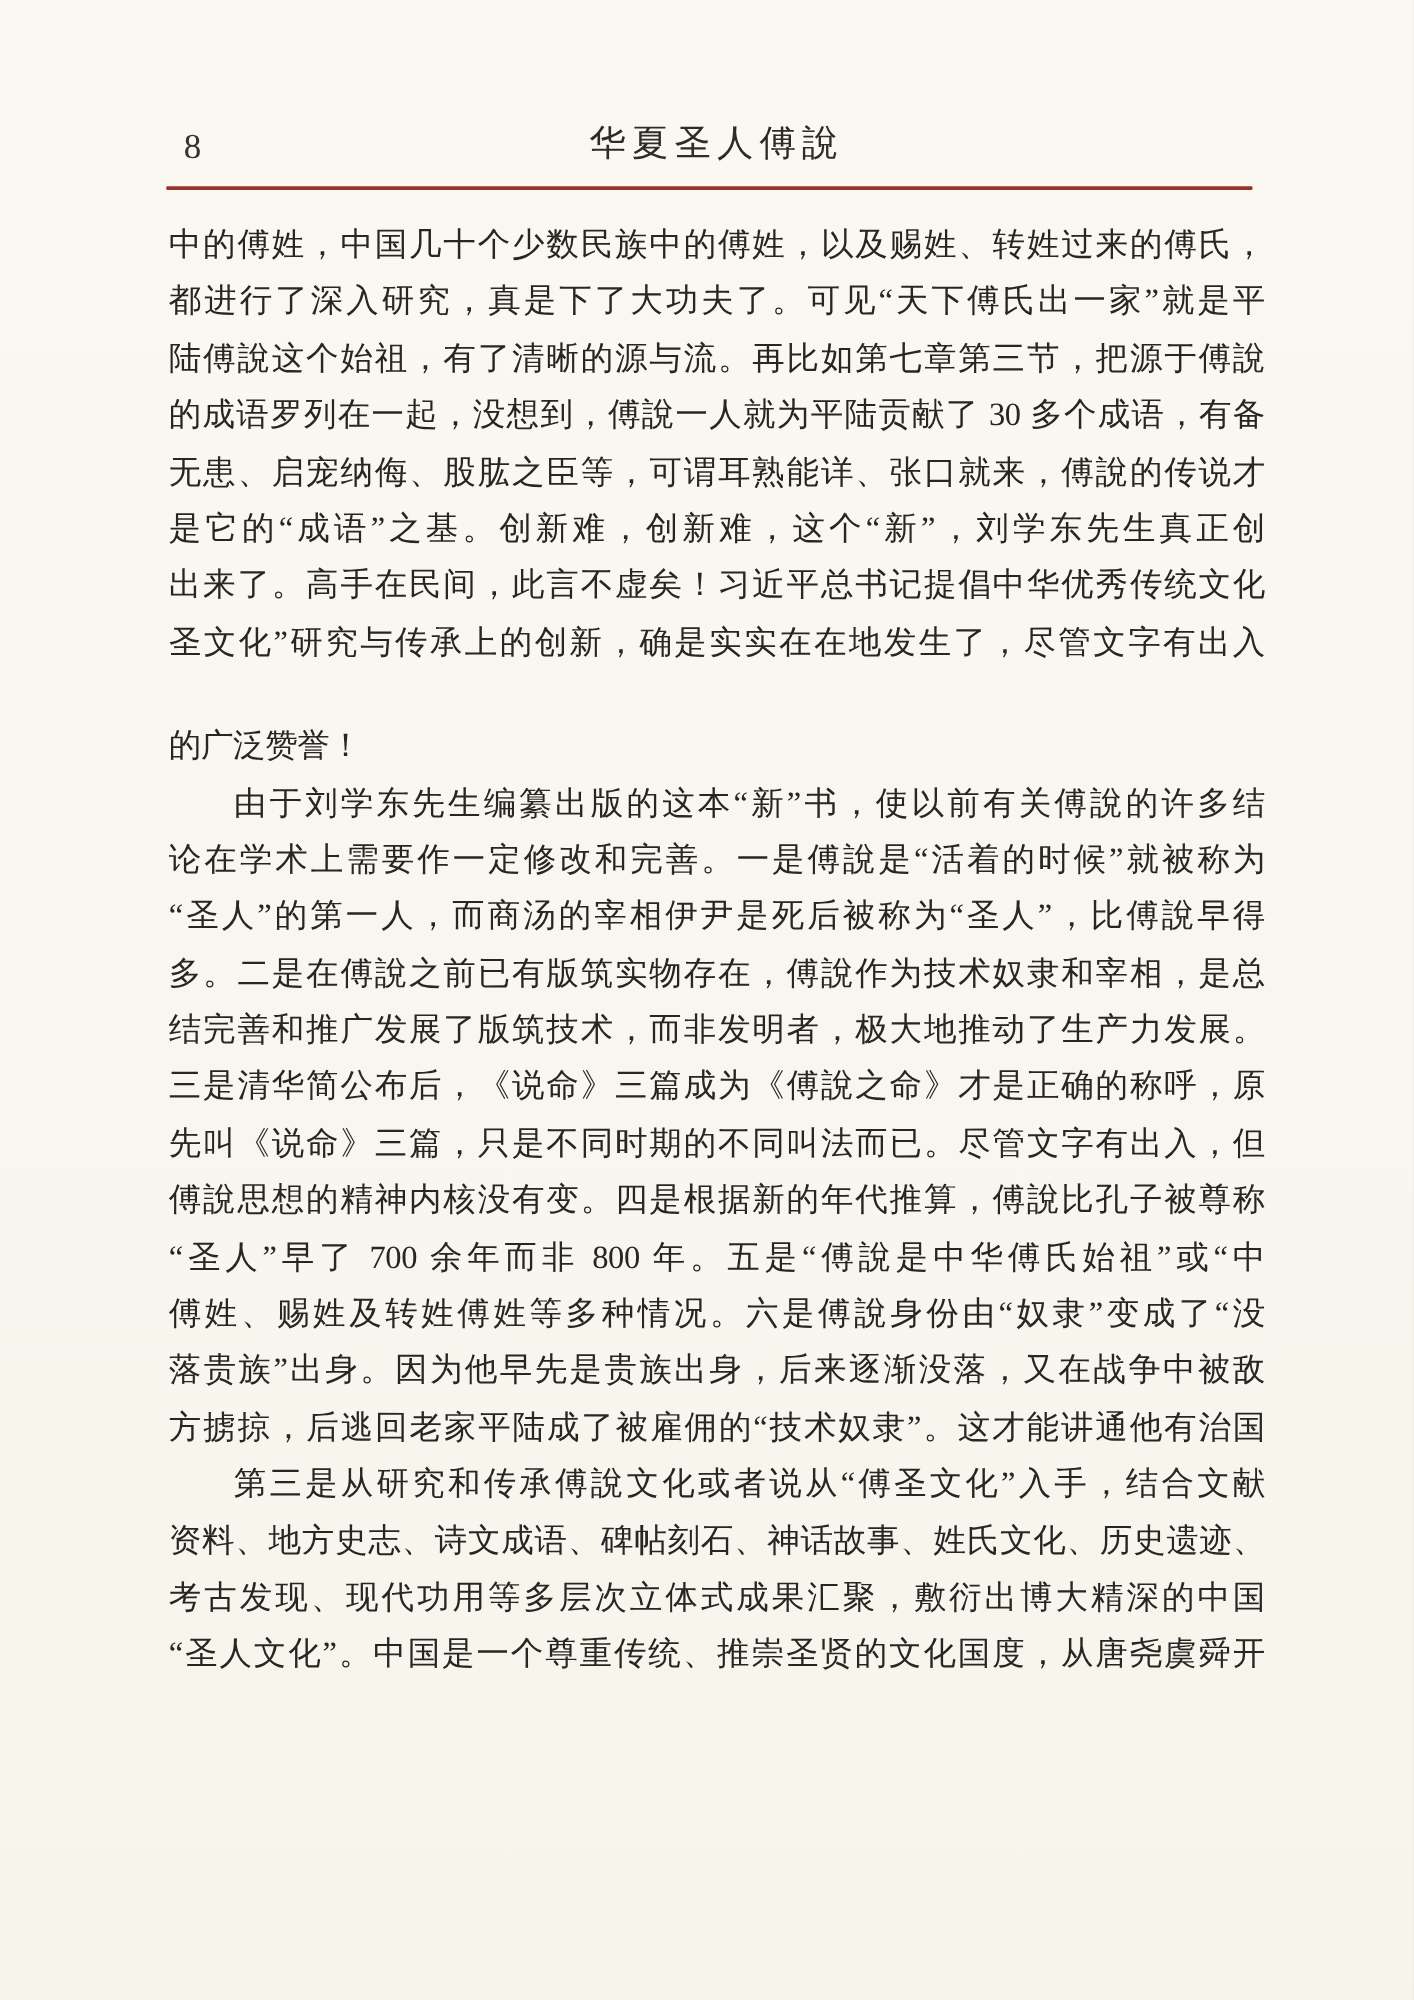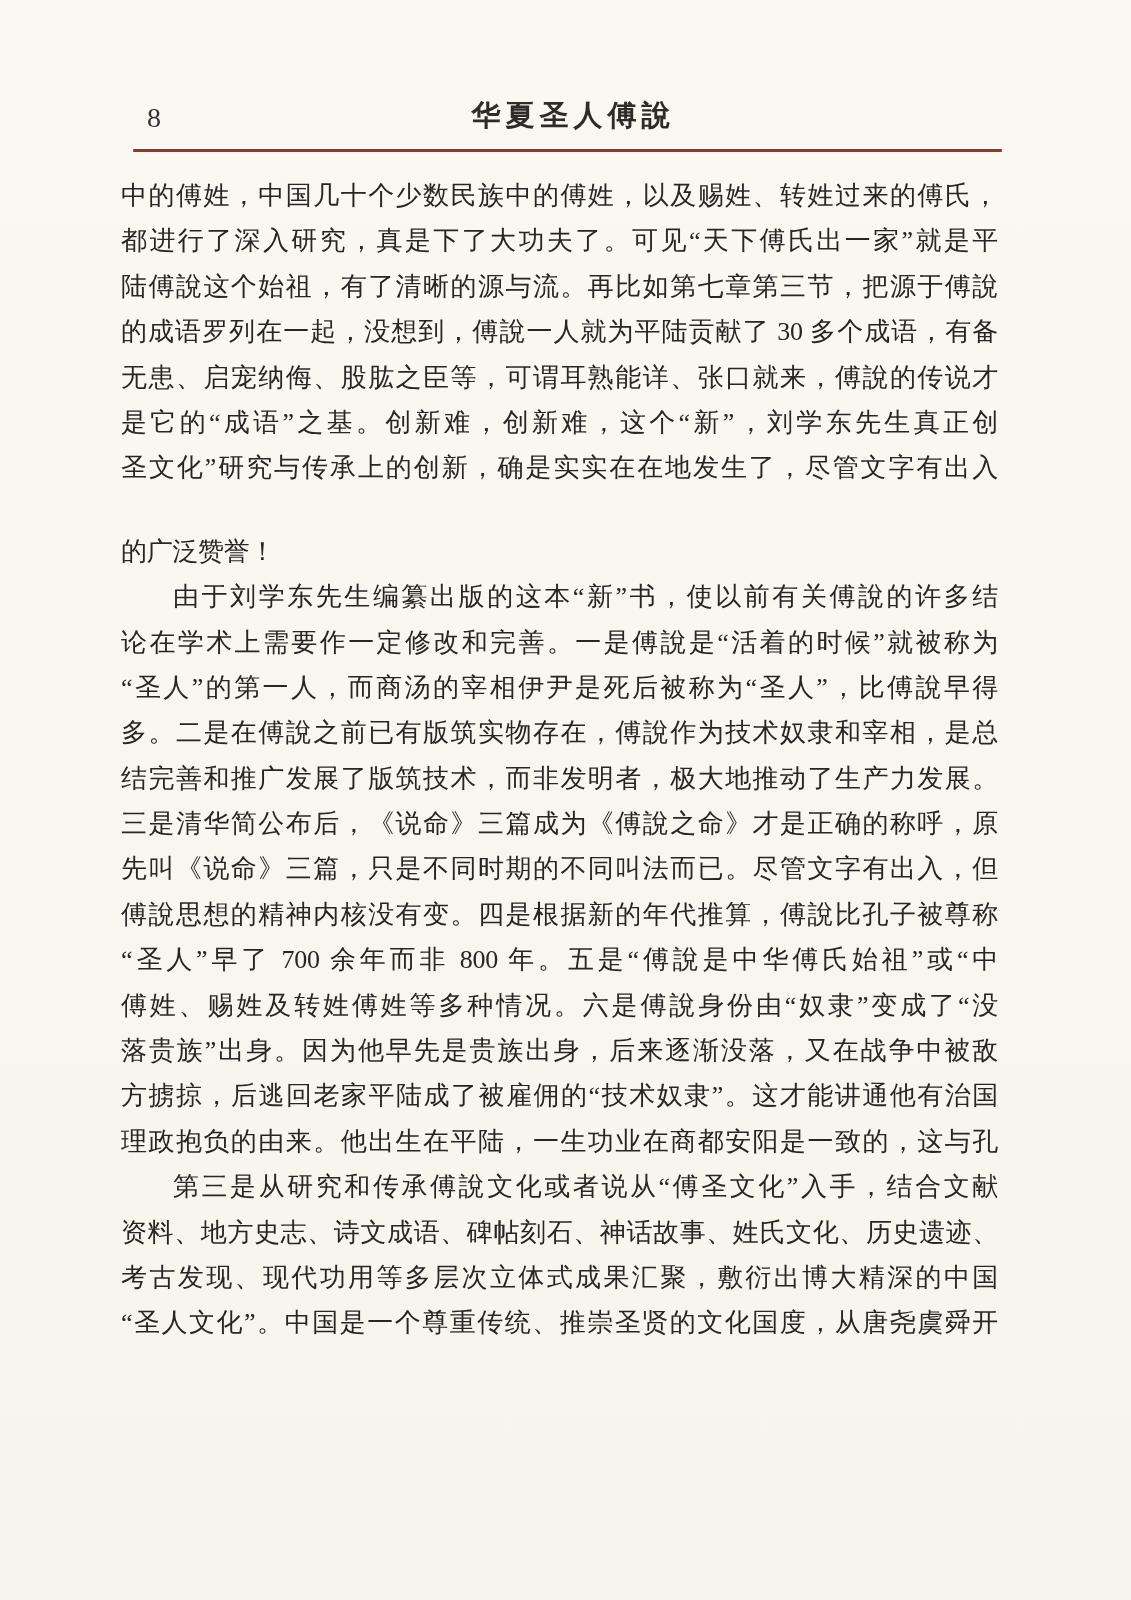--- a/index.html
+++ b/index.html
@@ -26,39 +26,39 @@
   }
 
   .page-title {
     position: absolute;
     left: 135px;
     width: 877px;
     top: 98px;
     margin: 0;
     text-align: center;
     font-size: 29px;
-    font-weight: bold;
+    font-weight: normal;
     letter-spacing: 5px;
     line-height: 1.2;
     color: #2e2b28;
   }
 
   .header-rule {
     position: absolute;
     left: 133px;
     top: 149px;
     width: 869px;
     height: 3px;
     background: #96352d;
     border-radius: 1px;
   }
 
   .body-text {
     position: absolute;
-    left: 121px;
+    left: 135px;
     top: 173px;
     width: 877px;
     font-size: 26px;
     letter-spacing: -0.3px;
     line-height: 45.4px;
     color: #272624;
   }
 
   .line {
     text-align: justify;
@@ -80,34 +80,34 @@
     <div class="header-rule" style="background: rgb(150, 53, 45);"></div>
   </header>
 
   <main class="body-text" style="color: rgb(39, 38, 36);">
       <div class="line">中的傅姓，中国几十个少数民族中的傅姓，以及赐姓、转姓过来的傅氏，</div>
       <div class="line">都进行了深入研究，真是下了大功夫了。可见“天下傅氏出一家”就是平</div>
       <div class="line">陆傅說这个始祖，有了清晰的源与流。再比如第七章第三节，把源于傅說</div>
       <div class="line">的成语罗列在一起，没想到，傅說一人就为平陆贡献了 30 多个成语，有备</div>
       <div class="line">无患、启宠纳侮、股肱之臣等，可谓耳熟能详、张口就来，傅說的传说才</div>
       <div class="line">是它的“成语”之基。创新难，创新难，这个“新”，刘学东先生真正创</div>
+      <div class="line">出来了。高手在民间，此言不虚矣！习近平总书记提倡中华优秀传统文化</div>
       <div class="line">圣文化”研究与传承上的创新，确是实实在在地发生了，尽管文字有出入</div>
       <div class="line para-end">的广泛赞誉！</div>
       <div class="line indent">由于刘学东先生编纂出版的这本“新”书，使以前有关傅說的许多结</div>
       <div class="line">论在学术上需要作一定修改和完善。一是傅說是“活着的时候”就被称为</div>
       <div class="line">“圣人”的第一人，而商汤的宰相伊尹是死后被称为“圣人”，比傅說早得</div>
       <div class="line">多。二是在傅說之前已有版筑实物存在，傅說作为技术奴隶和宰相，是总</div>
       <div class="line">结完善和推广发展了版筑技术，而非发明者，极大地推动了生产力发展。</div>
       <div class="line">三是清华简公布后，《说命》三篇成为《傅說之命》才是正确的称呼，原</div>
       <div class="line">先叫《说命》三篇，只是不同时期的不同叫法而已。尽管文字有出入，但</div>
       <div class="line">傅說思想的精神内核没有变。四是根据新的年代推算，傅說比孔子被尊称</div>
       <div class="line">“圣人”早了 700 余年而非 800 年。五是“傅說是中华傅氏始祖”或“中</div>
       <div class="line">傅姓、赐姓及转姓傅姓等多种情况。六是傅說身份由“奴隶”变成了“没</div>
       <div class="line">落贵族”出身。因为他早先是贵族出身，后来逐渐没落，又在战争中被敌</div>
       <div class="line">方掳掠，后逃回老家平陆成了被雇佣的“技术奴隶”。这才能讲通他有治国</div>
-      <div class="line">理政抱负的由来。他出生在平陆，一生功业在商都安阳是一致的，这与孔</div>
       <div class="line indent">第三是从研究和传承傅說文化或者说从“傅圣文化”入手，结合文献</div>
       <div class="line">资料、地方史志、诗文成语、碑帖刻石、神话故事、姓氏文化、历史遗迹、</div>
       <div class="line">考古发现、现代功用等多层次立体式成果汇聚，敷衍出博大精深的中国</div>
       <div class="line">“圣人文化”。中国是一个尊重传统、推崇圣贤的文化国度，从唐尧虞舜开</div>
     </main>
 
 </div>
 
 </body></html>

